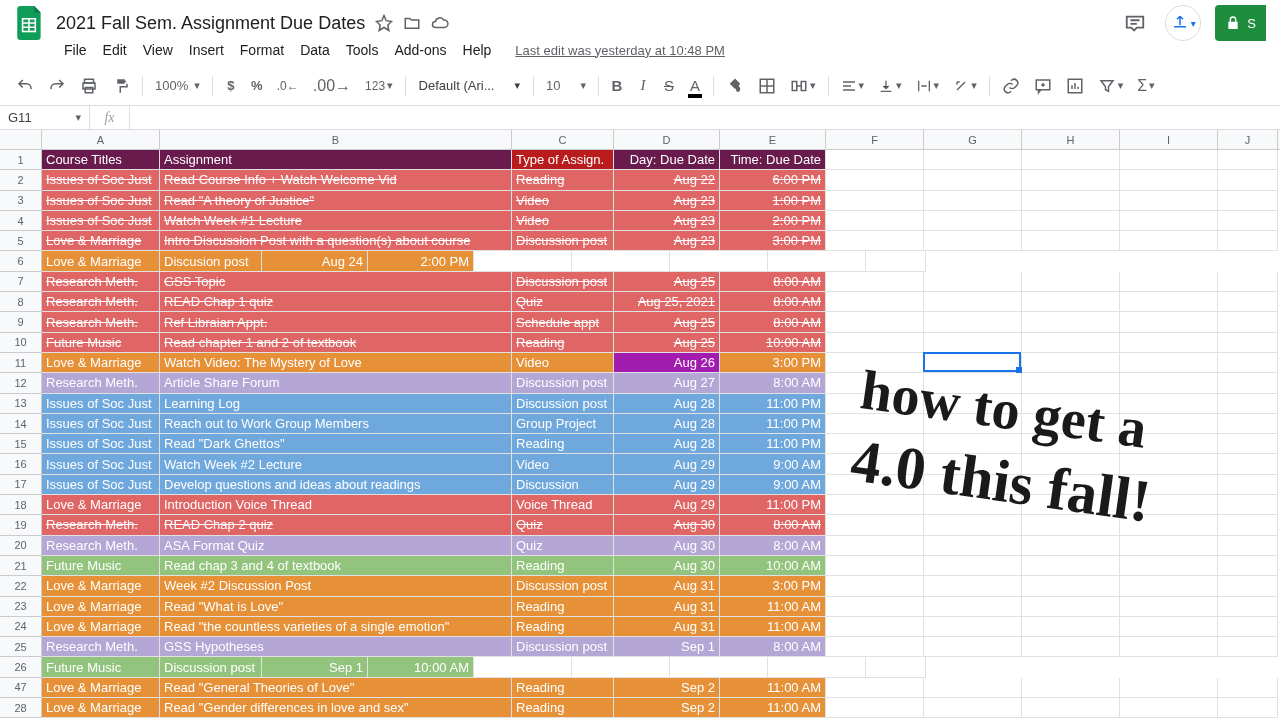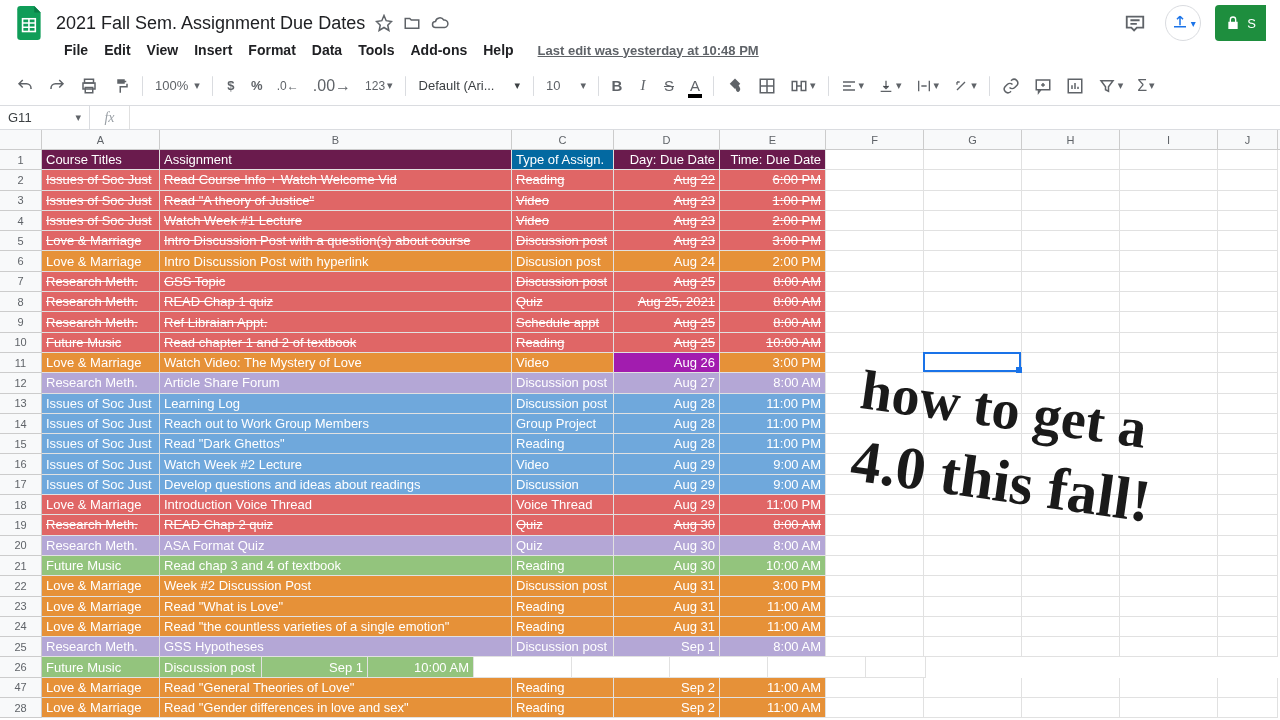--- a/index.html
+++ b/index.html
@@ -11,21 +11,21 @@
 .logo svg { width: 26px; height: 34px; }
 .doc-title { font-size: 18px; color: #202124; margin-left: 6px; margin-right: 10px; }
 .title-icons { display: flex; gap: 10px; color: #5f6368; }
 .title-icons span { cursor: pointer; }
 .right-title { margin-left: auto; display: flex; align-items: center; gap: 14px; padding-right: 4px;}
 .icon-btn { width: 32px; height: 32px; border-radius: 50%; display: flex; align-items: center; justify-content: center; color: #5f6368; cursor: pointer; }
 .present-btn { width: 36px; height: 36px; border: 1px solid #dadce0; border-radius: 18px; display:flex;align-items:center;justify-content:center;color:#1a73e8;}
 .share-btn { background: #1e8e3e; color: #fff; height: 36px; padding: 0 10px; border-radius: 4px 0 0 4px; display: flex; align-items: center; gap: 6px; font-weight: 500; }
 
 
-.menubar { display: flex; align-items: center; padding: 2px 10px 6px 56px; height: 28px; font-size: 14px; color: #202124; gap: 2px; font-weight: bold; }
+.menubar { display: flex; align-items: center; padding: 2px 10px 6px 56px; height: 28px; font-size: 14px; color: #202124; gap: 2px; }
 .menubar .mitem { padding: 4px 8px; cursor: pointer; border-radius: 4px; }
 .last-edit { color: #5f6368; text-decoration: underline; margin-left: 14px; font-size: 13px; }
 
 
 .toolbar { display: flex; align-items: center; padding: 4px 10px; height: 40px; border-bottom: 1px solid #dadce0; gap: 2px; color: #5f6368; }
 .tb { padding: 5px 6px; cursor: pointer; display: flex; align-items: center; justify-content: center; min-width: 24px; height: 28px; border-radius: 2px; }
 .tb.sep { border-right: 1px solid #dadce0; margin: 0 4px; padding: 0; min-width:1px; height: 20px; }
 .zoom { display:flex; align-items:center; gap:4px; padding: 0 6px;}
 .dd { font-size: 11px; margin-left: 2px; }
 .font-sel { border: 1px solid transparent; padding: 3px 6px; display:flex; align-items:center; gap: 18px; min-width: 90px; font-size: 13px; color:#3c4043;}
@@ -260,21 +260,21 @@
         <div class="colhdr" style="width: 98px;">H</div>
         <div class="colhdr" style="width: 98px;">I</div>
         <div class="colhdr" style="width: 60px;">J</div>
       </div>
   </div>
   <div class="rows" id="rows">
       <div class="row">
         <div class="rowhdr">1</div>
         <div class="cell" style="width: 118px; background: rgb(106, 27, 77);">Course Titles</div>
         <div class="cell" style="width: 352px; background: rgb(106, 27, 77);">Assignment</div>
-        <div class="cell" style="width: 102px; background: #0369a1; text-align: center;">Type of Assign.</div>
+        <div class="cell" style="width: 102px; background: #b91c1c; text-align: center;">Type of Assign.</div>
         <div class="cell right" style="width: 106px; background: rgb(106, 27, 77);">Day: Due Date</div>
         <div class="cell right" style="width: 106px; background: rgb(106, 27, 77);">Time: Due Date</div>
         <div class="cell empty" style="width: 98px;"></div>
         <div class="cell empty" style="width: 98px;"></div>
         <div class="cell empty" style="width: 98px;"></div>
         <div class="cell empty" style="width: 98px;"></div>
         <div class="cell empty" style="width: 60px;"></div>
       </div>
       <div class="row">
         <div class="rowhdr">2</div>
@@ -324,21 +324,20 @@
         <div class="cell right strike" style="width: 106px; background: rgb(224, 102, 102);">3:00 PM</div>
         <div class="cell empty" style="width: 98px;"></div>
         <div class="cell empty" style="width: 98px;"></div>
         <div class="cell empty" style="width: 98px;"></div>
         <div class="cell empty" style="width: 98px;"></div>
         <div class="cell empty" style="width: 60px;"></div>
       </div>
       <div class="row">
         <div class="rowhdr">6</div>
         <div class="cell" style="width: 118px; background: rgb(230, 145, 56);">Love &amp; Marriage</div>
-        <div class="cell" style="width: 352px; background: rgb(230, 145, 56);">Intro Discussion Post with hyperlink</div>
         <div class="cell" style="width: 102px; background: rgb(230, 145, 56);">Discusion post</div>
         <div class="cell right" style="width: 106px; background: rgb(230, 145, 56);">Aug 24</div>
         <div class="cell right" style="width: 106px; background: rgb(230, 145, 56);">2:00 PM</div>
         <div class="cell empty" style="width: 98px;"></div>
         <div class="cell empty" style="width: 98px;"></div>
         <div class="cell empty" style="width: 98px;"></div>
         <div class="cell empty" style="width: 98px;"></div>
         <div class="cell empty" style="width: 60px;"></div>
       </div>
       <div class="row">

